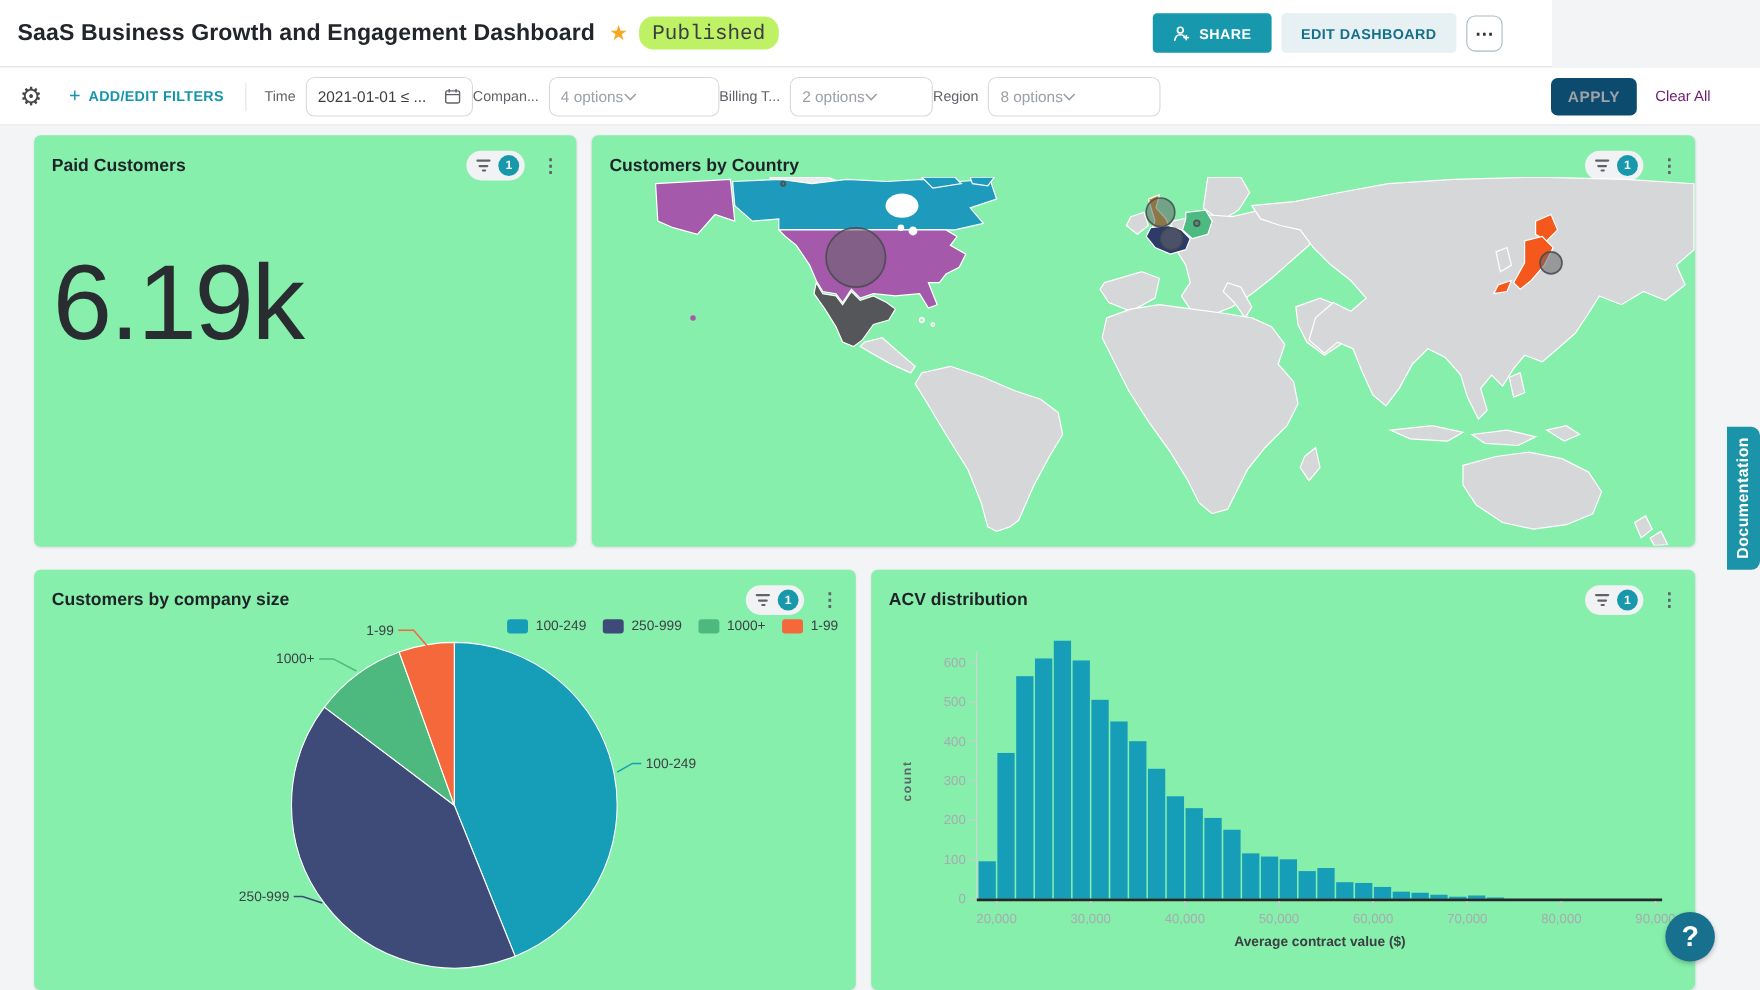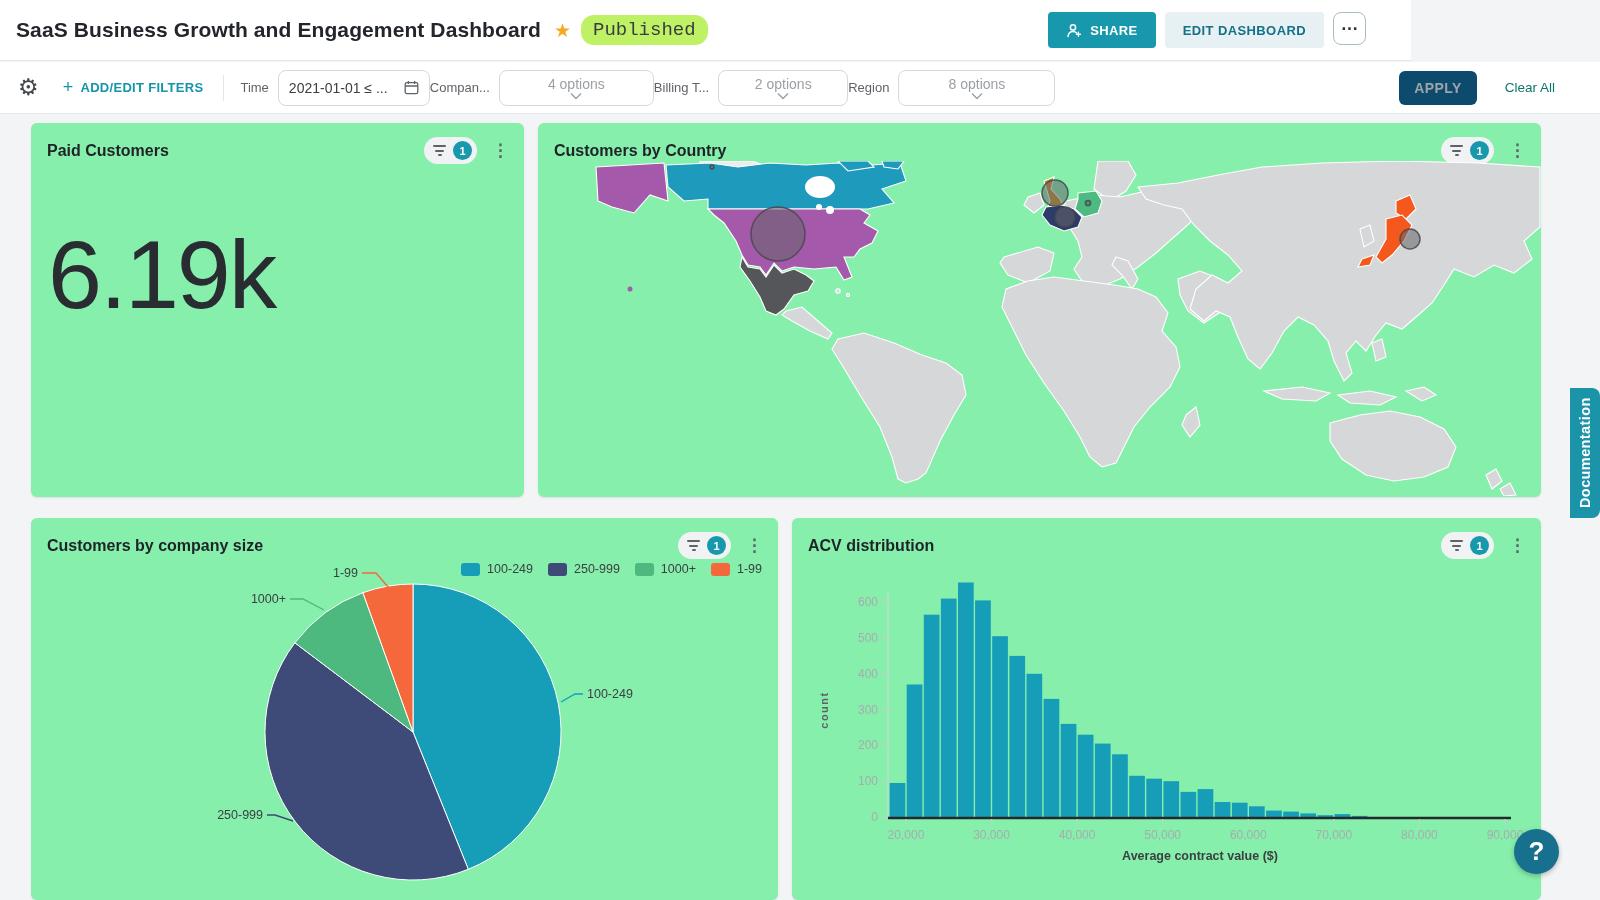--- a/index.html
+++ b/index.html
@@ -6,45 +6,45 @@
   html,body { width:1600px; height:900px; overflow:hidden; background:#f3f4f6;
               font-family:"Liberation Sans", sans-serif; color:#202327; }
 
   
   .app-header { position:absolute; left:0; top:0; width:1411px; height:61px; background:#fff;
                 border-bottom:1px solid #e6e7e9; display:flex; align-items:center; padding:0 45px 0 16px; }
   .dash-title { font-size:21px; font-weight:700; color:#22252a; letter-spacing:.1px; }
   .star { color:#f6a821; font-size:19px; margin-left:13px; }
   .badge-pill { margin-left:10px; background:#bef264; color:#3a3d41; font-size:19px;
                 padding:4px 12px; border-radius:13px;font-family:Liberation Mono, monospace; }
-  .hdr-actions { margin-left:auto; display:flex; gap:9px; }
+  .hdr-actions { margin-left:auto; display:flex; align-items:center; gap:9px; }
   .btn { height:36px; border-radius:4px; font-size:13px; font-weight:700; letter-spacing:.4px;
          display:inline-flex; align-items:center; justify-content:center; cursor:pointer; border:none; }
   .btn-share { background:#1798ac; color:#fff; padding:0 18px; gap:8px; }
   .btn-edit  { background:#e7f0f2; color:#15708a; padding:0 18px; }
   .btn-more  { width:33px; height:33px; background:#fff; border:1px solid #a9bcc3; border-radius:8px;
                color:#2e3134; font-size:17px; font-weight:700; }
 
   
   .filter-bar { position:absolute; left:0; top:62px; width:1600px; height:52px; background:#fff;
                 border-bottom:1px solid #e6e7e9; display:flex; align-items:center; padding:0 45px 0 18px; }
   .gear { font-size:23px; color:#44474a; line-height:1; margin-right:24px; cursor:pointer; }
   .add-filters { color:#1495ac; font-size:13px; font-weight:700; letter-spacing:.3px; cursor:pointer;
                  display:flex; align-items:center; gap:7px; }
   .add-filters .plus { font-size:18px; font-weight:400; }
   .vdiv { width:1px; height:26px; background:#e3e4e6; margin:0 16px 0 20px; }
   .f-label { font-size:13px; color:#5f6368; margin-right:9px; white-space:nowrap; }
   .f-control { height:36px; border:1px solid #d6d9db; border-radius:8px; background:#fff;
                display:flex; align-items:center; padding:0 10px; margin-right:0; cursor:pointer; }
   .f-date { width:152px; font-size:14px; color:#3c4043; justify-content:space-between; }
-  .f-select { font-size:14px; color:#9aa0a6; justify-content:center;flex-direction:column; }
+  .f-select { font-size:14px; color:#9aa0a6; justify-content:flex-start; }
   .w1{width:155px}.w2{width:130px}.w3{width:157px}
   .apply-btn { margin-left:auto; background:#0c4a6e; color:#9ea3a8; font-size:14px; font-weight:700;
                height:34px; padding:0 15px; border-radius:6px; border:none; letter-spacing:.4px; }
-  .clear-all { font-size:13.5px; color:#0f766e; margin-left:28px; cursor:pointer; white-space:nowrap; }
+  .clear-all { font-size:13.5px; color:#701a75; margin-left:17px; cursor:pointer; white-space:nowrap; }
 
   
   .card { position:absolute; background:#86efac; border-radius:6px; box-shadow:0 1px 2px rgba(60,64,67,.12);
           overflow:hidden; }
   #card-paid { left:31px; top:123px; width:493px; height:374px; }
   #card-map  { left:538px; top:123px; width:1003px; height:374px; }
   #card-pie  { left:31px; top:518px; width:747px; height:382px; }
   #card-acv  { left:792px; top:518px; width:749px; height:382px; }
   .card-head { display:flex; align-items:center; padding:13px 12px 0 16px; height:42px; }
   .card-title { font-size:16px; font-weight:700; color:#1f2227; }

